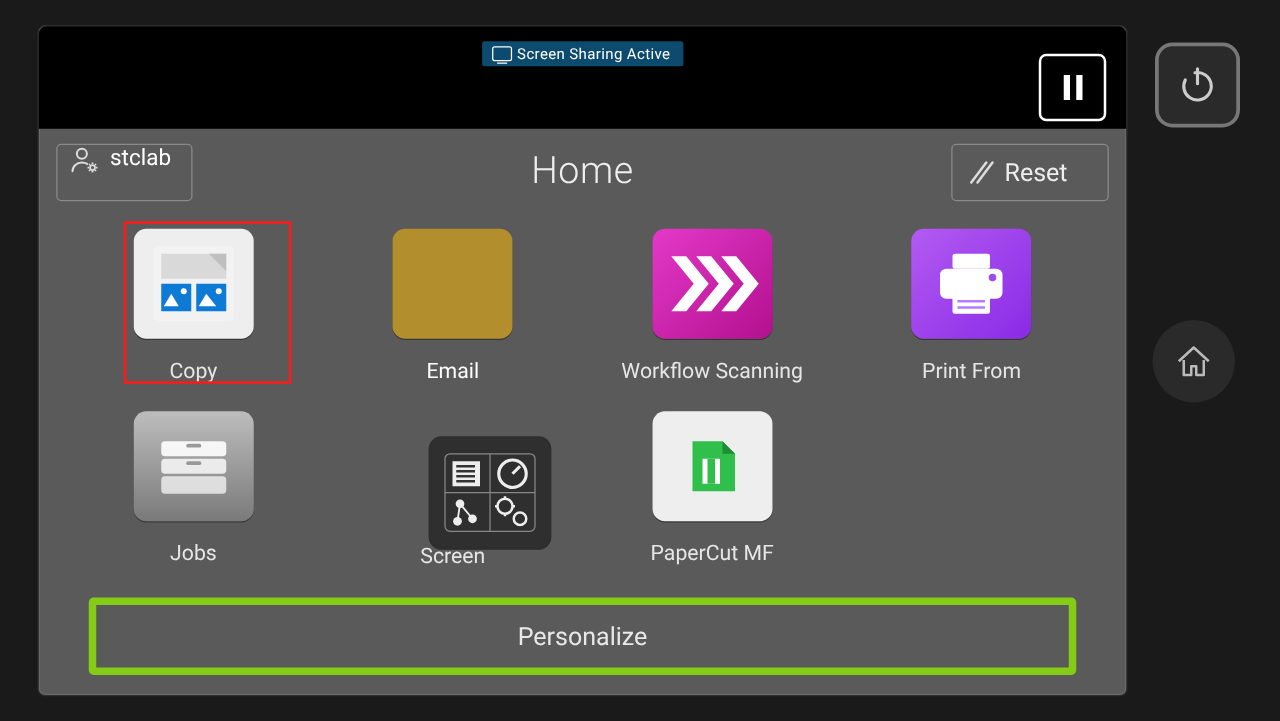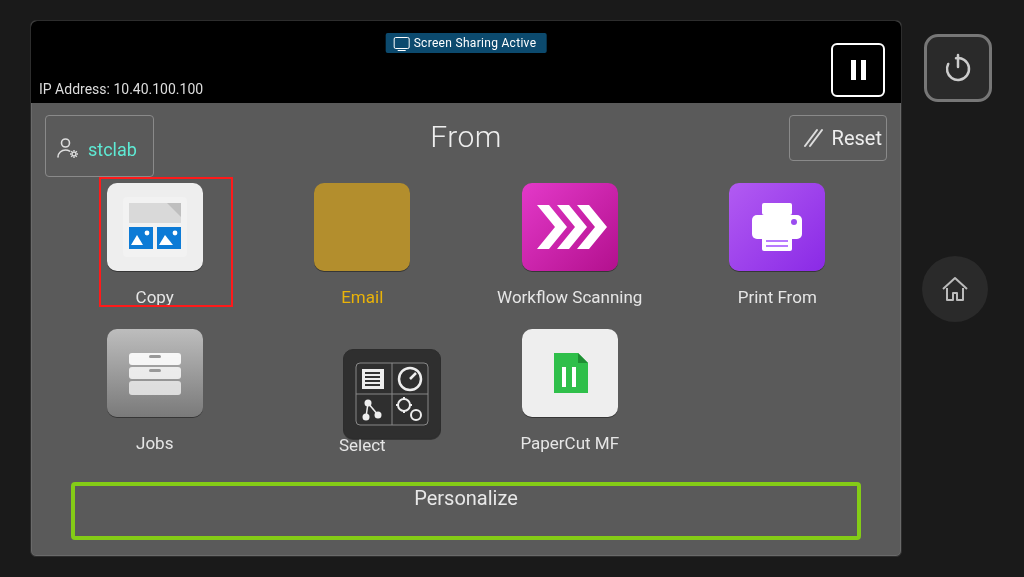--- a/index.html
+++ b/index.html
@@ -97,38 +97,38 @@
   
   .header {
     position: absolute;
     left: 0; right: 0; top: 90px;
     height: 60px;
     display: flex; align-items: center;
   }
   .user-chip {
     position: absolute; left: 14px; top: 4px;
     height: 44px;
-    padding: 0 16px 16px 10px;
+    padding: 0 16px 0 10px;
     border: 1px solid #8a8a8a;
     border-radius: 4px;
     background: transparent;
-    display: flex; align-items: flex-end; gap: 8px;
-    font-size: 18px; color: #5eead4;
+    display: flex; align-items: flex-start; gap: 8px;
+    font-size: 18px; color: #ffffff;
     cursor: pointer;
   }
   .title {
     position: absolute; left: 50%; top: 8px;
     transform: translateX(-50%);
     font-size: 30px; font-weight: 300; color: #eee;
     letter-spacing: 0.5px;
   }
   .reset-btn {
     position: absolute; right: 14px; top: 4px;
     height: 44px;
-    padding: 0 4px 0 12px;
+    padding: 0 32px 0 12px;
     border: 1px solid #8a8a8a;
     border-radius: 4px;
     display: flex; align-items: center; gap: 8px;
     font-size: 20px; color: #eee;
     cursor: pointer;
   }
 
   
   .grid {
     position: absolute;
@@ -149,21 +149,21 @@
     box-shadow: 0 1px 0 rgba(0,0,0,.4);
     position: relative;
     display: flex; align-items: center; justify-content: center;
   }
   .app .label {
     margin-top: 16px;
     font-size: 17px; color: #e6e6e6;
     text-align: right;
   }
   .app.disabled .tile { background: #b38e2d; }
-  .app.disabled .label { color: #eab308; }
+  .app.disabled .label { color: #ffffff; }
 
   .app.selected {
     position: relative;
   }
   .app.selected::before {
     content: "";
     position: absolute;
     top: -6px; left: 38px;
     width: 130px; height: 126px;
     border: 2px solid #ff1a1a;
@@ -174,41 +174,38 @@
   .tile.printfrom { background: linear-gradient(135deg,#b25bf2,#8a2ae6); }
   .tile.workflow { background: linear-gradient(135deg,#e339c9,#b3108e); }
   .tile.jobs { background: linear-gradient(180deg,#bdbdbd,#7a7a7a); }
   .tile.device { background: #2f2f2f; }
 
   
   .personalize {
     position: absolute;
     left: 40px; right: 40px; bottom: 16px;
     height: 50px;
-    border: 4px solid #84cc16;
+    border: 6px solid #84cc16;
     border-radius: 4px;
-    display: flex; align-items: flex-start; justify-content: center;
+    display: flex; align-items: center; justify-content: center;
     font-size: 20px; color: #e8e8e8;
     cursor: pointer;
   }
 
   svg { display: block; }
 </style>
 </head>
 <body>
 
 <div class="device">
 
   <div class="topbar">
     <div class="screen-share">
       <span class="ss-icon"></span>
       <span>Screen Sharing Active</span>
-    </div>
-    <div class="ip">
-      <span>IP Address: </span><span>10.40.100.100</span>
     </div>
     <div class="pause-btn">
       <span class="bar"></span>
       <span class="bar"></span>
     </div>
   </div>
 
   <div class="header">
     <div class="user-chip">
       <svg width="24" height="24" viewBox="0 0 24 24">
@@ -221,21 +218,21 @@
           <line x1="14" y1="18" x2="15.2" y2="18"></line>
           <line x1="20.8" y1="18" x2="22" y2="18"></line>
           <line x1="15.2" y1="15.2" x2="16" y2="16"></line>
           <line x1="20" y1="20" x2="20.8" y2="20.8"></line>
           <line x1="20.8" y1="15.2" x2="20" y2="16"></line>
           <line x1="16" y1="20" x2="15.2" y2="20.8"></line>
         </g>
       </svg>
       <span>stclab</span>
     </div>
-    <div class="title">From</div>
+    <div class="title">Home</div>
     <div class="reset-btn">
       <svg width="22" height="22" viewBox="0 0 22 22">
         <line x1="3" y1="19" x2="15" y2="3" stroke="#ddd" stroke-width="2" stroke-linecap="round"></line>
         <line x1="8" y1="19" x2="20" y2="3" stroke="#ddd" stroke-width="2" stroke-linecap="round"></line>
       </svg>
       <span>Reset</span>
     </div>
   </div>
 
   <div class="grid">
@@ -327,21 +324,21 @@
             <circle cx="64" cy="56" r="5"></circle>
           </g>
           <g stroke="#eee" stroke-width="2">
             <line x1="52" y1="38" x2="52" y2="40"></line>
               <line x1="52" y1="52" x2="52" y2="54"></line>
             <line x1="44" y1="46" x2="46" y2="46"></line>
               <line x1="58" y1="46" x2="60" y2="46"></line>
           </g>
         </svg>
       </div>
-      <div class="label">Select</div>
+      <div class="label">Screen</div>
     </div>
 
     <div class="app">
       <div class="tile">
         <svg width="56" height="56" viewBox="0 0 56 56">
           <path d="M12 8 h24 l10 10 v30 h-34 z" fill="#2fbf4a"></path>
           <polygon points="36,8 46,18 36,18" fill="#1e8e33"></polygon>
           <rect x="20" y="22" width="14" height="20" fill="#fff"></rect>
           <rect x="24" y="22" width="6" height="20" fill="#2fbf4a"></rect>
         </svg>

